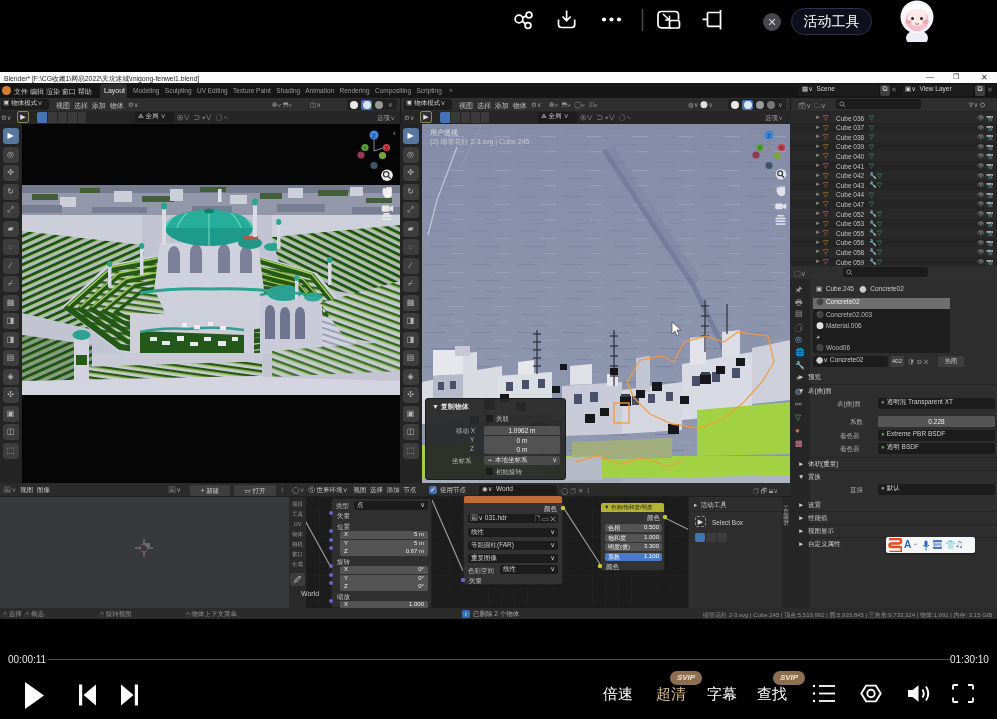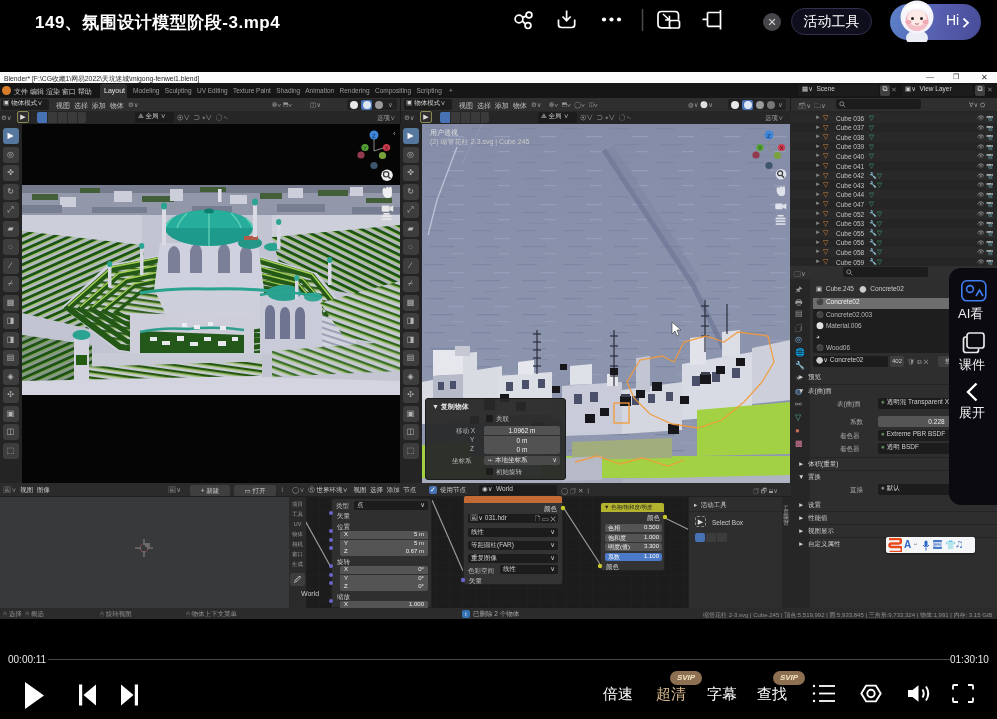--- a/index.html
+++ b/index.html
@@ -10,21 +10,20 @@
   .t7 { font-size:7px; color:#c0c0c0; white-space:nowrap; }
   .t6 { font-size:6.5px; color:#9a9a9a; white-space:nowrap; }
   .fld { background:#1c1c1c; border-radius:2px; color:#cfcfcf; font-size:6.5px; white-space:nowrap; }
   .btn { background:#3f3f3f; border-radius:2px; }
 </style>
 </head>
 <body>
 <div id="app">
 
   <div class="abs" id="topbar" style="left:0;top:0;width:997px;height:62px;background:#000;"></div>
-  <div class="abs" style="left:35px;top:11px;color:#fff;font-size:17px;font-weight:bold;letter-spacing:0.5px;">149、氛围设计模型阶段-3.mp4</div>
   <svg class="abs" style="left:505px;top:5px;" width="230" height="33" viewBox="0 0 230 33">
     <g stroke="#fff" stroke-width="1.7" fill="none">
 
       <circle cx="14" cy="14" r="3.9"></circle>
         <circle cx="24" cy="10" r="2.9"></circle>
         <circle cx="23" cy="20.6" r="2.9"></circle>
       <line x1="17.5" y1="12.6" x2="21.3" y2="10.9"></line>
         <line x1="17.3" y1="15.9" x2="20.4" y2="19.2"></line>
 
       <path d="M61.6 5.5 V15 M57.5 11.5 L61.6 15.7 L65.7 11.5"></path>
@@ -41,26 +40,20 @@
       <path d="M166 22.8 H156.5 Q153 22.8 153 19.3 V10 Q153 6.5 156.5 6.5 H170 Q173.5 6.5 173.5 10 V14.8"></path>
       <rect x="164.5" y="15.5" width="10" height="7.5" rx="1.8"></rect>
       <path d="M158 9 L164 14.7 M164.5 10.8 V15.1 H160.2" stroke-width="1.5"></path>
 
       <path d="M197.5 14.3 H202.5 M202.5 7.5 H215 M202.5 21.3 H215 M202.5 7.5 V21.3"></path>
       <line x1="215.5" y1="5" x2="215.5" y2="24.5"></line>
     </g>
   </svg>
   <div class="abs" style="left:763px;top:13px;width:18px;height:18px;border-radius:50%;background:#47474b;color:#d6d6d6;font-size:11px;text-align:center;line-height:18px;">✕</div>
   <div class="abs" style="left:791px;top:8px;width:81px;height:27px;border-radius:14px;background:#0e0e1c;border:1px solid #31314e;color:#fff;font-size:14px;text-align:center;line-height:25px;">活动工具</div>
-  <div class="abs" style="left:890px;top:4px;width:91px;height:36px;border-radius:18px;background:linear-gradient(100deg,#5c82c9,#575dae 55%,#484c99);">
-    <div class="abs" style="left:56px;top:8px;color:#fff;font-size:14px;">Hi</div>
-    <svg class="abs" style="left:71px;top:14px;" width="10" height="10" viewBox="0 0 10 10">
-        <path d="M2.5 0.5 L7 4.8 L2.5 9.2" stroke="#fff" stroke-width="1.8" fill="none"></path>
-      </svg>
-  </div>
 
   <svg class="abs" style="left:893px;top:0px;" width="48" height="42" viewBox="0 0 48 42">
     <ellipse cx="24" cy="38" rx="11" ry="8" fill="#eceef5"></ellipse>
     <circle cx="24" cy="17" r="16.5" fill="#f4f4fa"></circle>
     <ellipse cx="24" cy="20.5" rx="11.5" ry="10.5" fill="#f5bdc6"></ellipse>
     <ellipse cx="24" cy="18" rx="9.5" ry="8" fill="#fdeae6"></ellipse>
     <ellipse cx="15.5" cy="22" rx="3" ry="2" fill="#f0a8b4"></ellipse>
     <ellipse cx="32.5" cy="22" rx="3" ry="2" fill="#f0a8b4"></ellipse>
     <circle cx="19.5" cy="18.5" r="1.5" fill="#2a2226"></circle>
     <circle cx="28.5" cy="18.5" r="1.5" fill="#2a2226"></circle>
@@ -892,37 +885,20 @@
       </div>
     </div>
 
     <div class="abs" id="statusbar" style="left:0;top:546px;width:997px;height:11px;background:#2b2b2b;">
       <div class="abs" style="left:3px;top:2px;color:#8f8f8f;font-size:6.5px;white-space:nowrap;">🖰 选择&nbsp; 🖰 概选&nbsp;&nbsp;&nbsp;&nbsp;&nbsp;&nbsp;&nbsp;&nbsp;&nbsp;&nbsp;&nbsp;&nbsp;&nbsp;&nbsp;&nbsp;&nbsp;&nbsp;&nbsp;&nbsp;&nbsp;&nbsp;&nbsp;&nbsp;&nbsp;&nbsp;&nbsp;&nbsp;&nbsp;&nbsp;&nbsp; 🖰 旋转视图&nbsp;&nbsp;&nbsp;&nbsp;&nbsp;&nbsp;&nbsp;&nbsp;&nbsp;&nbsp;&nbsp;&nbsp;&nbsp;&nbsp;&nbsp;&nbsp;&nbsp;&nbsp;&nbsp;&nbsp;&nbsp;&nbsp;&nbsp;&nbsp;&nbsp;&nbsp;&nbsp;&nbsp;&nbsp; 🖰 物体上下文菜单</div>
       <div class="abs" style="left:462px;top:1.5px;width:8px;height:8px;background:#3472b8;border-radius:2px;color:#fff;font-size:6px;text-align:center;line-height:8px;">i</div>
       <div class="abs" style="left:473px;top:2px;color:#a5a5a5;font-size:6.5px;">已删除 2 个物体</div>
       <div class="abs" style="left:703px;top:2.5px;color:#8f8f8f;font-size:6px;white-space:nowrap;overflow:hidden;width:291px;">缩管花柱 2-3.svg | Cube.245 | 顶点:5,519,992 | 面:5,933,845 | 三角形:9,733,324 | 物体:1,991 | 内存: 3.15 GiB | 版本: 2.93.0</div>
     </div>
 
-    <div class="abs" style="left:949px;top:206px;width:48px;height:237px;background:#0a0a10;border-radius:12px 0 0 12px;">
-      <svg class="abs" style="left:12px;top:12px;" width="26" height="22" viewBox="0 0 26 22">
-        <rect x="0.8" y="0.8" width="24" height="20" rx="5" fill="none" stroke="#3f7ef0" stroke-width="1.6"></rect>
-        <circle cx="9" cy="9" r="3.4" fill="none" stroke="#3f7ef0" stroke-width="1.6"></circle>
-        <path d="M15 16 l3.5 -6 l3.5 6" stroke="#3f7ef0" stroke-width="1.6" fill="none"></path>
-      </svg>
-      <div class="abs" style="left:9px;top:37px;color:#f0f0f0;font-size:13px;">AI看</div>
-      <svg class="abs" style="left:13px;top:64px;" width="24" height="22" viewBox="0 0 24 22">
-        <rect x="5" y="1" width="17" height="15" rx="2.5" fill="none" stroke="#e8e8e8" stroke-width="1.7"></rect>
-        <path d="M5 5 H3.5 Q1.5 5 1.5 7.5 V18 Q1.5 20.5 4 20.5 H14 Q16.5 20.5 16.5 18.5 V16.5" fill="none" stroke="#e8e8e8" stroke-width="1.7"></path>
-      </svg>
-      <div class="abs" style="left:10px;top:88px;color:#f0f0f0;font-size:13px;">课件</div>
-      <svg class="abs" style="left:16px;top:114px;" width="14" height="20" viewBox="0 0 14 20">
-        <path d="M11.5 1.5 L3 10 L11.5 18.5" stroke="#fff" stroke-width="2.4" fill="none"></path>
-      </svg>
-      <div class="abs" style="left:10px;top:136px;color:#f0f0f0;font-size:13px;">展开</div>
-    </div>
 
     <div class="abs" style="left:886px;top:475px;width:89px;height:16px;background:#f5f6f8;border-radius:2px;box-shadow:0 1px 2px rgba(0,0,0,0.4);">
       <svg class="abs" style="left:1px;top:1px;" width="15" height="14" viewBox="0 0 15 14">
         <path d="M2 1 h10 q2 0 2 2.5 q0 2 -2.5 2 h-7 q-2 0 -2 1.8 q0 1.7 2 1.7 h8 q2.5 0 2.5 2.5 q0 2.5 -2.5 2.5 h-10" fill="none" stroke="#e84c1e" stroke-width="2.6"></path>
       </svg>
       <div class="abs" style="left:18px;top:2px;color:#2b66c8;font-size:10px;font-weight:bold;">A</div>
       <div class="abs" style="left:28px;top:3px;color:#555;font-size:8px;">ᵕ</div>
       <svg class="abs" style="left:36px;top:3px;" width="8" height="11" viewBox="0 0 8 11">
           <rect x="2.5" y="0.5" width="3" height="6" rx="1.5" fill="#2b66c8"></rect>
           <path d="M1 5 q3 4 6 0 M4 8 v2.5" stroke="#2b66c8" stroke-width="1" fill="none"></path>

